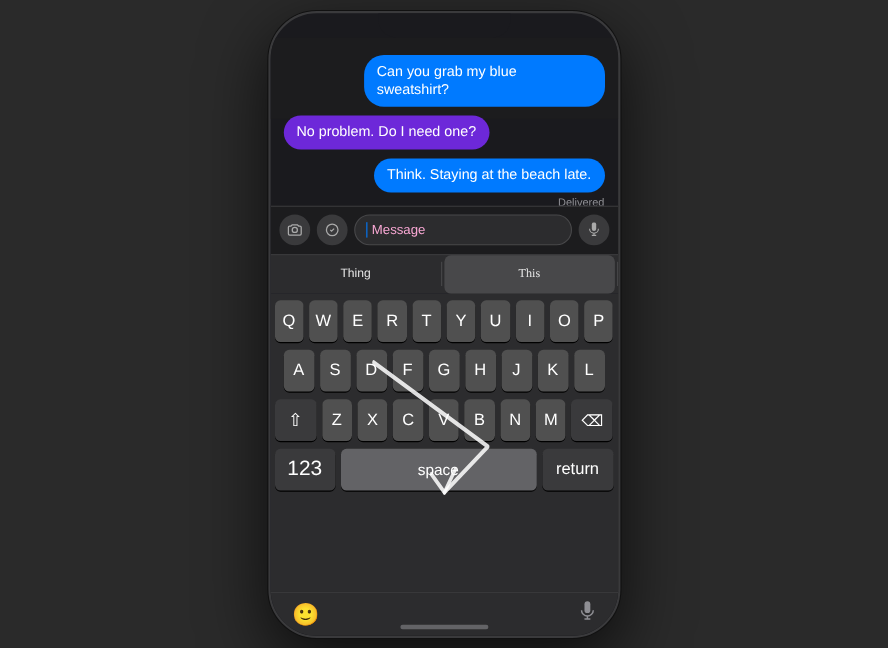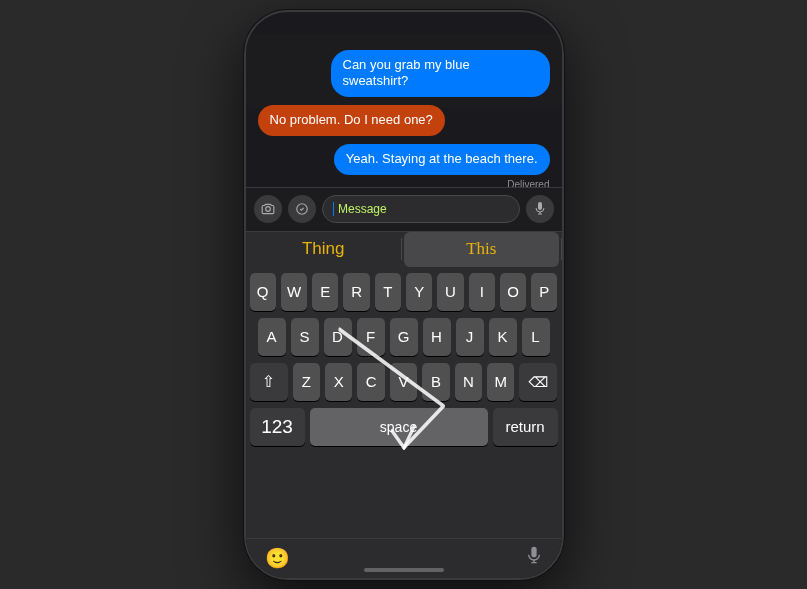--- a/index.html
+++ b/index.html
@@ -77,21 +77,21 @@
       line-height: 1.3;
       color: #fff;
     }
 
     .bubble.sent {
       background: #007aff;
       align-self: flex-end;
     }
 
     .bubble.received {
-      background: #c2410c;
+      background: #6d28d9;
       align-self: flex-start;
       color: #fff;
       text-align: center;
     }
 
     .delivered-text {
       align-self: flex-end;
       font-size: 10px;
       color: #8e8e93;
       margin-top: -4px;
@@ -138,21 +138,21 @@
     }
 
     .message-input-cursor {
       width: 1.5px;
       height: 14px;
       background: #007aff;
     }
 
     .message-input-placeholder {
       font-size: 12px;
-      color: #bef264;
+      color: #f9a8d4;
       margin-left: 4px;
     }
 
     .mic-icon-wrapper {
       width: 28px;
       height: 28px;
       background: #3a3a3c;
       border-radius: 50%;
       display: flex;
       align-items: center;
@@ -172,22 +172,22 @@
       align-items: center;
       border-top: 0.5px solid #3a3a3c;
     }
 
     .predictive-item {
       flex: 1;
       height: 100%;
       display: flex;
       align-items: center;
       justify-content: center;
-      font-size: 17px;
-      color: #eab308;
+      font-size: 11px;
+      color: #e5e5e5;
       position: relative;
     }
 
     .predictive-item.active {
       background: #48484a;
       border-radius: 6px;
       margin: 4px 2px;
       font-family: Liberation Serif, serif;
     }
 
@@ -325,21 +325,21 @@
 
 <div class="phone-frame">
   <div class="notch"></div>
 
   <div class="messages-area">
     <div class="photo-placeholder">
       <div class="photo-placeholder-inner"></div>
     </div>
     <div class="bubble sent">Can you grab my blue sweatshirt?</div>
     <div class="bubble received">No problem. Do I need one?</div>
-    <div class="bubble sent">Yeah. Staying at the beach there.</div>
+    <div class="bubble sent">Think. Staying at the beach late.</div>
     <div class="delivered-text">Delivered</div>
     <div class="bubble received">OK, got it. See ya there.</div>
   </div>
 
   <div class="input-bar">
     <div class="input-icon">
       <svg width="14" height="14" viewBox="0 0 24 24" fill="none" stroke="#aaa" stroke-width="2">
         <circle cx="12" cy="12" r="4"></circle>
         <path d="M20 6h-2l-2-2H8L6 6H4a2 2 0 00-2 2v10a2 2 0 002 2h16a2 2 0 002-2V8a2 2 0 00-2-2z"></path>
       </svg>

